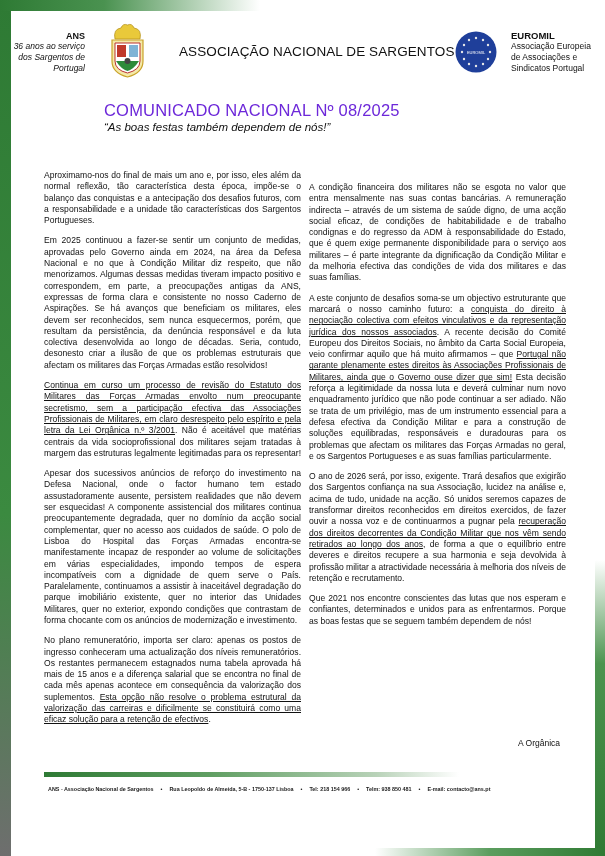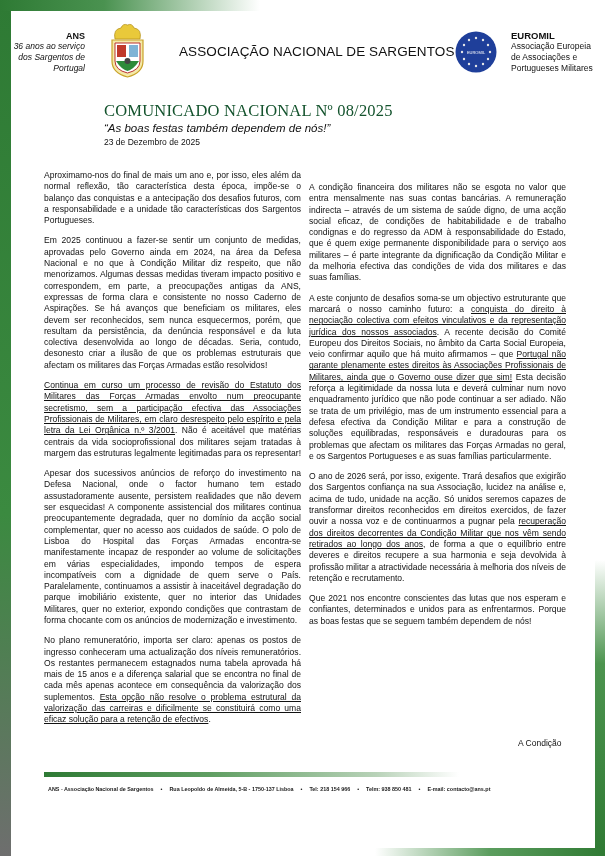--- a/index.html
+++ b/index.html
@@ -19,21 +19,21 @@
   .ans-tag { position: absolute; right: 508px; top: 31px; text-align: right; width: 95px; }
   .ans-tag .abbr { font-weight: bold; font-size: 9px; }
   .ans-tag .line { font-style: italic; font-size: 8.5px; line-height: 11px; }
   .ans-logo { position: absolute; left: 109px; top: 23px; width: 37px; height: 56px; }
   .org-title { position: absolute; left: 164px; top: 44px; font-size: 13.5px; letter-spacing: 0.1px; margin-left: 15px; }
   .euromil-logo { position: absolute; left: 455px; top: 31px; width: 42px; height: 42px; }
   .euromil-text { position: absolute; left: 511px; top: 30px; font-size: 8.5px; line-height: 11px; }
   .euromil-text .abbr { font-weight: bold; font-size: 9.5px; }
 
   .title-block { position: absolute; left: 104px; top: 101px; }
-  .comunicado { font-size: 16.5px; color: #14532d; letter-spacing: 0.2px; font-family: Liberation Serif, serif; }
+  .comunicado { font-size: 16.5px; color: #6d28d9; letter-spacing: 0.2px; }
   .subtitle { font-style: italic; font-size: 11.5px; margin-top: 1px; }
   .date { font-size: 8.5px; margin-top: 3px; }
 
   .col { position: absolute; top: 170px; width: 257px; font-size: 8.55px; line-height: 11.3px; text-align: justify; }
   .col-left { left: 44px; }
   .col-right { left: 309px; margin-top: 12px; }
   .col p { margin-bottom: 9px; }
   .u { text-decoration: underline; }
   .b { font-weight: normal; }
 
@@ -88,43 +88,42 @@
         <circle cx="9" cy="14" r="1.2"></circle>
         <circle cx="14" cy="9" r="1.2"></circle>
     </g>
     <text x="21" y="22.5" font-size="4" fill="#fff" text-anchor="middle" font-family="Liberation Sans, sans-serif">EUROMIL</text>
   </svg>
 
   <div class="euromil-text">
     <div class="abbr">EUROMIL</div>
     <div>Associação Europeia</div>
     <div>de Associações e</div>
-    <div>Portugueses Militares</div>
+    <div>Sindicatos Portugal</div>
   </div>
 </div>
 
 <div class="title-block">
   <div class="comunicado">COMUNICADO NACIONAL Nº 08/2025</div>
   <div class="subtitle">“As boas festas também dependem de nós!”</div>
-  <div class="date">23 de Dezembro de 2025</div>
 </div>
 
 <div class="col col-left">
   <p>Aproximamo-nos do final de mais um ano e, por isso, eles além da normal reflexão, tão característica desta época, impõe-se o balanço das conquistas e a antecipação dos desafios futuros, com a responsabilidade e a unidade tão características dos Sargentos Portugueses.</p>
   <p><span>Em 2025 continuou a fazer-se sentir um conjunto de medidas, aprovadas pelo Governo ainda em 2024, na área da Defesa Nacional e no que à Condição Militar diz respeito, que não menorizamos. Algumas dessas medidas tiveram impacto positivo e correspondem, em parte, a preocupações antigas da ANS, expressas de forma clara e consistente no nosso Caderno de Aspirações. Se há avanços que beneficiam os militares, eles devem ser reconhecidos, sem nunca esquecermos, porém, que resultam da </span><span class="b">persistência, da denúncia responsável e da luta colectiva</span><span> desenvolvida ao longo de décadas. Seria, contudo, desonesto criar a ilusão de que os problemas estruturais que afectam os militares das Forças Armadas estão resolvidos!</span></p>
   <p><span class="u">Continua em curso um processo de revisão do Estatuto dos Militares das Forças Armadas envolto num preocupante secretismo, sem a participação efectiva das Associações Profissionais de Militares, em claro desrespeito pelo espírito e pela letra da Lei Orgânica n.º 3/2001</span><span>. Não é aceitável que matérias centrais da vida socioprofissional dos militares sejam tratadas à margem das estruturas legalmente legitimadas para os representar!</span></p>
   <p><span>Apesar dos sucessivos anúncios de reforço do investimento na Defesa Nacional, onde o </span><span class="b">factor humano tem estado assustadoramente ausente</span><span>, persistem realidades que não devem ser esquecidas! A componente assistencial dos militares continua preocupantemente degradada, quer no domínio da acção social complementar, quer no acesso aos cuidados de saúde. O polo de Lisboa do Hospital das Forças Armadas encontra-se manifestamente incapaz de responder ao volume de solicitações em várias especialidades, impondo tempos de espera incompatíveis com a dignidade de quem serve o País. Paralelamente, continuamos a assistir à inaceitável degradação do parque imobiliário existente, quer no interior das Unidades Militares, quer no exterior, expondo condições que contrastam de forma chocante com os anúncios de modernização e investimento.</span></p>
   <p><span>No plano remuneratório, importa ser claro: </span><span class="b">apenas os postos de ingresso conheceram uma actualização dos níveis remuneratórios</span><span>. Os restantes permanecem estagnados numa tabela aprovada há mais de 15 anos e a diferença salarial que se encontra no final de cada mês apenas acontece em consequência da valorização dos suplementos. </span><span class="u">Esta opção não resolve o problema estrutural da valorização das carreiras e dificilmente se constituirá como uma eficaz solução para a retenção de efectivos</span><span>.</span></p>
 </div>
 
 <div class="col col-right">
   <p>A condição financeira dos militares não se esgota no valor que entra mensalmente nas suas contas bancárias. A remuneração indirecta – através de um sistema de saúde digno, de uma acção social eficaz, de condições de habitabilidade e de trabalho condignas e do regresso da ADM à responsabilidade do Estado, que é quem exige permanente disponibilidade para o serviço aos militares – é parte integrante da dignificação da Condição Militar e da melhoria efectiva das condições de vida dos militares e das suas famílias.</p>
   <p><span>A este conjunto de desafios soma-se um objectivo estruturante que marcará o nosso caminho futuro: a </span><span class="b u">conquista do direito à negociação colectiva com efeitos vinculativos e da representação jurídica dos nossos associados</span><span>. A recente decisão do Comité Europeu dos Direitos Sociais, no âmbito da Carta Social Europeia, veio confirmar aquilo que há muito afirmamos – que </span><span class="u">Portugal não garante plenamente estes direitos às Associações Profissionais de Militares, ainda que o Governo ouse dizer que sim!</span><span> Esta decisão reforça a legitimidade da nossa luta e deverá culminar num novo enquadramento jurídico que não pode continuar a ser adiado. Não se trata de um privilégio, mas de um </span><span class="b">instrumento essencial para a defesa efectiva da Condição Militar e para a construção de soluções equilibradas, responsáveis e duradouras para os problemas que afectam os militares das Forças Armadas no geral, e os Sargentos Portugueses e as suas famílias particularmente.</span></p>
   <p><span>O ano de 2026 será, por isso, exigente. Trará desafios que exigirão dos Sargentos confiança na sua Associação, lucidez na análise e, acima de tudo, unidade na acção. Só unidos seremos capazes de transformar direitos reconhecidos em direitos exercidos, de fazer ouvir a nossa voz e de continuarmos a pugnar pela </span><span class="b u">recuperação dos direitos decorrentes da Condição Militar que nos vêm sendo retirados ao longo dos anos</span><span>, de forma a que o equilíbrio entre deveres e direitos recupere a sua harmonia e seja devolvida à profissão militar a atractividade necessária à melhoria dos níveis de retenção e recrutamento.</span></p>
   <p>Que 2021 nos encontre conscientes das lutas que nos esperam e confiantes, determinados e unidos para as enfrentarmos. Porque as boas festas que se seguem também dependem de nós!</p>
 </div>
 
-<div class="signature">A Condição</div>
+<div class="signature">A Orgânica</div>
 
 <div class="footer-bar"></div>
 <div class="footer-line">
   <span>ANS - Associação Nacional de Sargentos</span><span class="sep">•</span><span>Rua Leopoldo de Almeida, 5-B - 1750-137 Lisboa</span><span class="sep">•</span><span>Tel: 218 154 966</span><span class="sep">•</span><span>Telm: 938 850 481</span><span class="sep">•</span><span>E-mail: contacto@ans.pt</span>
 </div>
 
 </body></html>

